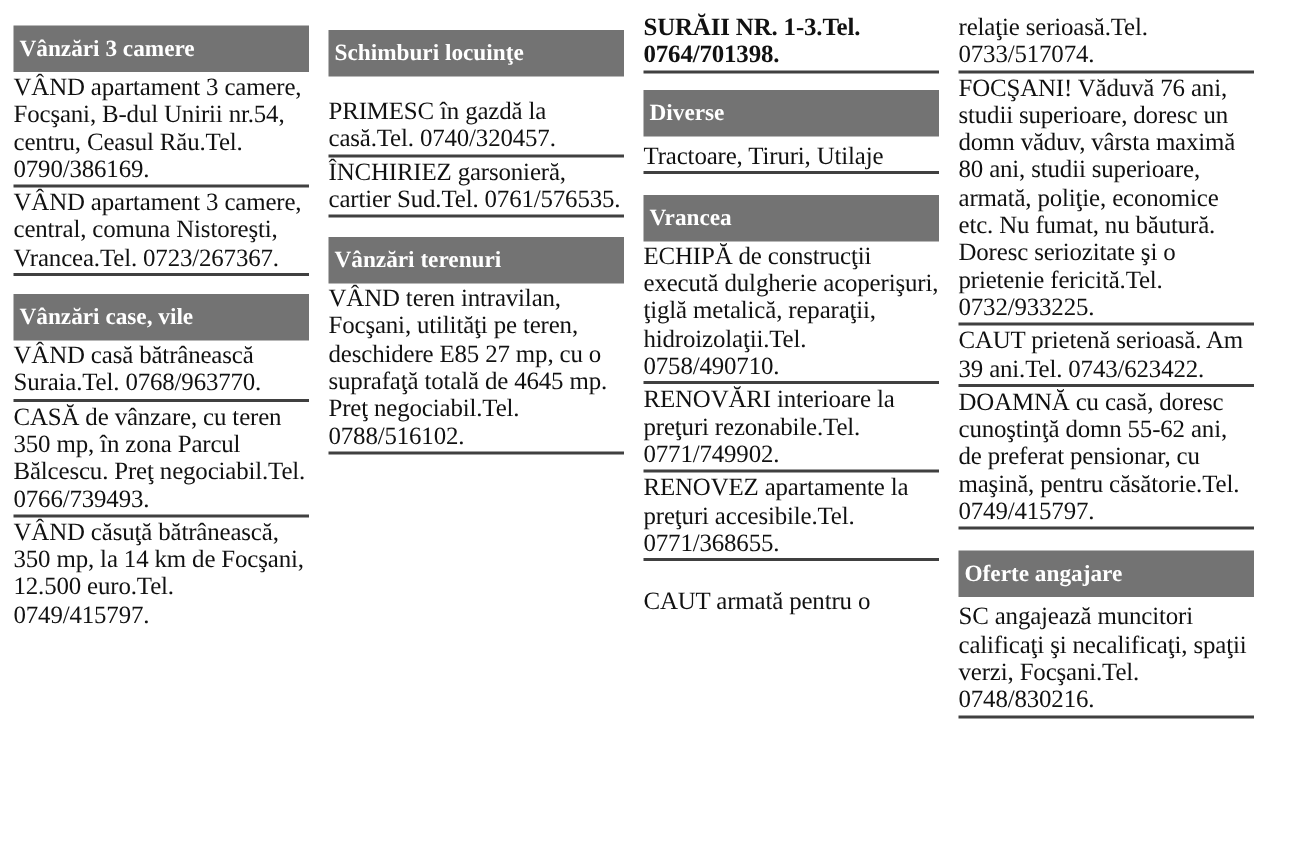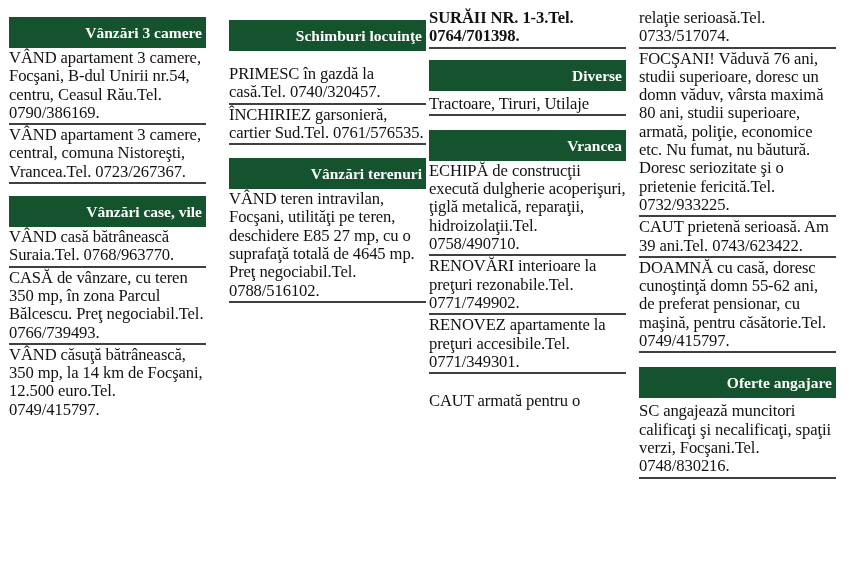--- a/index.html
+++ b/index.html
@@ -3,25 +3,25 @@
 <meta charset="utf-8">
 <style>
   html, body { margin: 0; padding: 0; }
   body {
     width: 860px; height: 570px; overflow: hidden; background: #ffffff;
     font-family: "Liberation Serif", "DejaVu Serif", serif; color: #111;
     position: relative;
   }
   .col { position: absolute; top: 0; width: 197px; }
   #c1 { left: 9px; }
-  #c2 { left: 229px; }
+  #c2 { left: 219px; }
   #c3 { left: 429px; }
   #c4 { left: 639px; }
   .hdr {
-    background: #14532d; color: #fff; font-weight: bold; text-align: right;
+    background: #737373; color: #fff; font-weight: bold; text-align: left;
     font-size: 15.5px; line-height: 17px; padding: 7px 4px 7px 4px; box-sizing: border-box;
   }
   .hdr.two { padding: 6px 4px 6px 4px; line-height: 18px; }
   .ad {
     font-size: 16.6px; line-height: 18.3px; padding: 1px 0 1px 0;
     border-bottom: 2px solid #404040; letter-spacing: -0.1px;
   }
   .ad.bold { font-weight: bold; }
   .ad.noborder { border-bottom: none; }
 </style>
@@ -54,21 +54,21 @@
 <div class="col" id="c3">
   <div style="height:8px"></div>
   <div class="ad bold">SURĂII NR. 1-3.Tel. 0764/701398.</div>
   <div style="height:11px"></div>
   <div class="hdr">Diverse</div>
   <div class="ad" style="padding-top:4px">Tractoare, Tiruri, Utilaje</div>
   <div style="height:14px"></div>
   <div class="hdr">Vrancea</div>
   <div class="ad">ECHIPĂ de construcţii execută dulgherie acoperişuri, ţiglă metalică, reparaţii, hidroizolaţii.Tel. 0758/490710.</div>
   <div class="ad">RENOVĂRI interioare la preţuri rezonabile.Tel. 0771/749902.</div>
-  <div class="ad">RENOVEZ apartamente la preţuri accesibile.Tel. 0771/349301.</div>
+  <div class="ad">RENOVEZ apartamente la preţuri accesibile.Tel. 0771/368655.</div>
   <div style="height:14px"></div>
   <div class="ad noborder" style="padding-top:4px">CAUT armată pentru o</div>
 </div>
 
 <div class="col" id="c4">
   <div style="height:8px"></div>
   <div class="ad">relaţie serioasă.Tel. 0733/517074.</div>
   <div class="ad">FOCŞANI! Văduvă 76 ani, studii superioare, doresc un domn văduv, vârsta maximă 80 ani, studii superioare, armată, poliţie, economice etc. Nu fumat, nu băutură. Doresc seriozitate şi o prietenie fericită.Tel. 0732/933225.</div>
   <div class="ad">CAUT prietenă serioasă. Am 39 ani.Tel. 0743/623422.</div>
   <div class="ad">DOAMNĂ cu casă, doresc cunoştinţă domn 55-62 ani, de preferat pensionar, cu maşină, pentru căsătorie.Tel. 0749/415797.</div>

